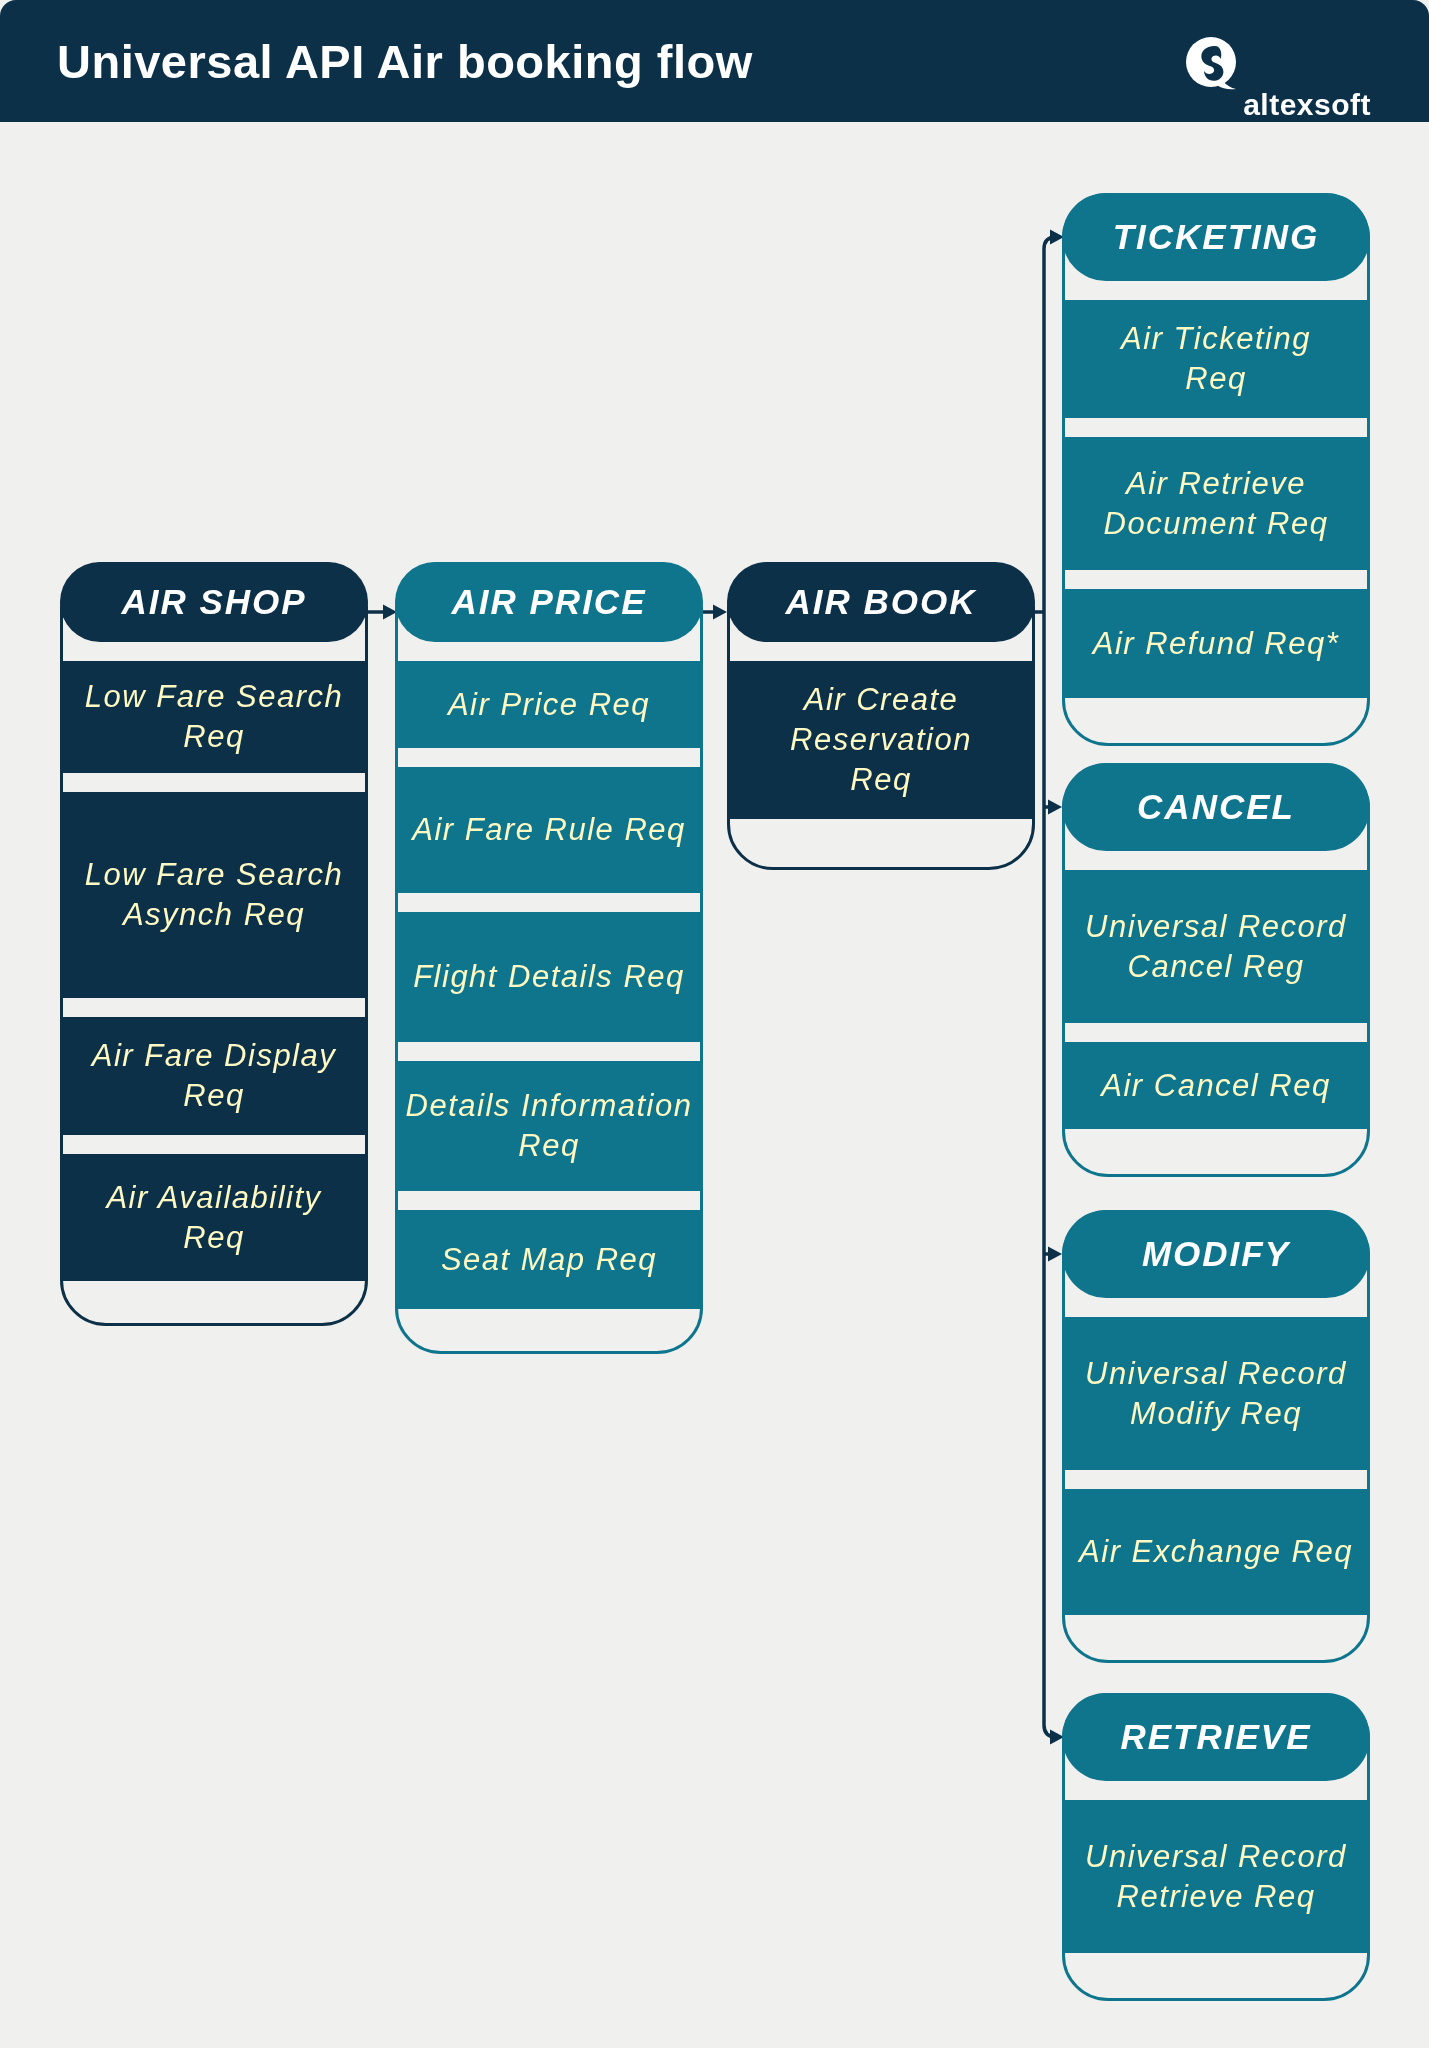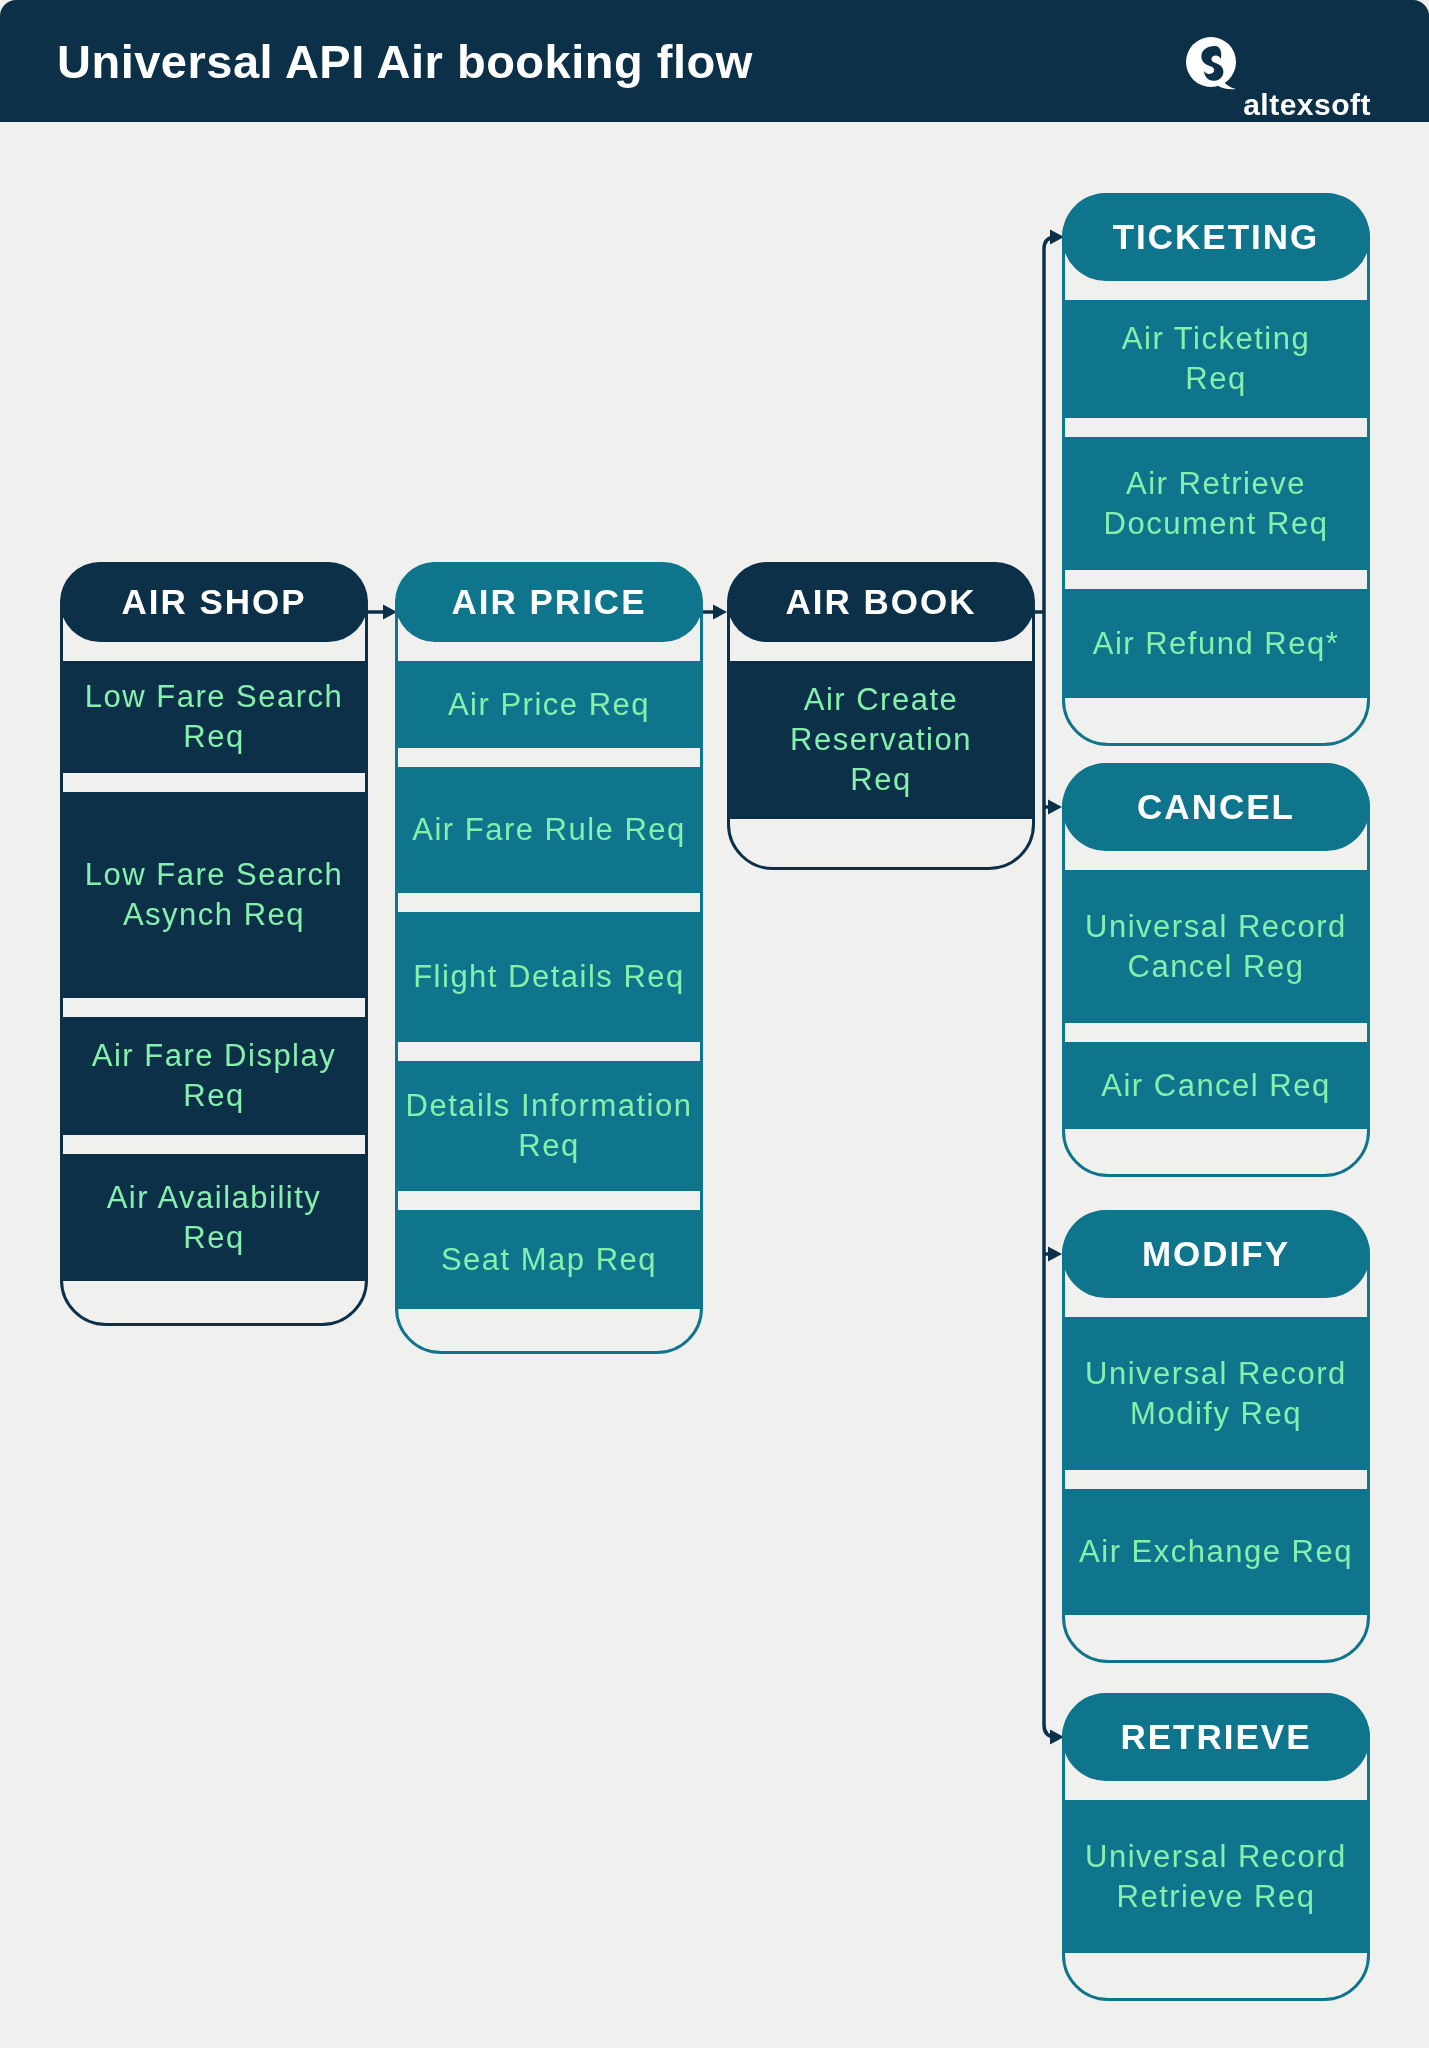--- a/index.html
+++ b/index.html
@@ -61,20 +61,21 @@
   
   .column {
     position: absolute;
     width: 308px;
     border: 3px solid;
     border-radius: 46px;
     display: flex;
     flex-direction: column;
     gap: 19px;
     padding-bottom: 42px;
+    font-style: italic;
   }
   .column.navy { border-color: #0d3049; }
   .column.teal { border-color: #0f758d; }
   .col-header {
     flex: none;
     height: 80px;
     margin: -3px -3px 0 -3px;
     border-radius: 43px;
     display: flex; align-items: center; justify-content: center;
     color: #ffffff;
@@ -82,21 +83,21 @@
     font-weight: bold;
     letter-spacing: 2px;
   }
   .column.big-head .col-header { height: 88px; border-radius: 45px; }
   .navy .col-header, .navy .item { background: #0d3049; }
   .teal .col-header, .teal .item { background: #0f758d; }
   .item {
     flex: none;
     display: flex; align-items: center; justify-content: center;
     text-align: center;
-    color: #86efac;
+    color: #fef9c3;
     font-size: 31px;
     font-weight: normal;
     letter-spacing: 1.5px;
     line-height: 40px;
     white-space: pre-line;
   }
 
   
   #col-air-shop  { left: 60px;   top: 562px; }
   #col-air-price { left: 395px;  top: 562px; }

